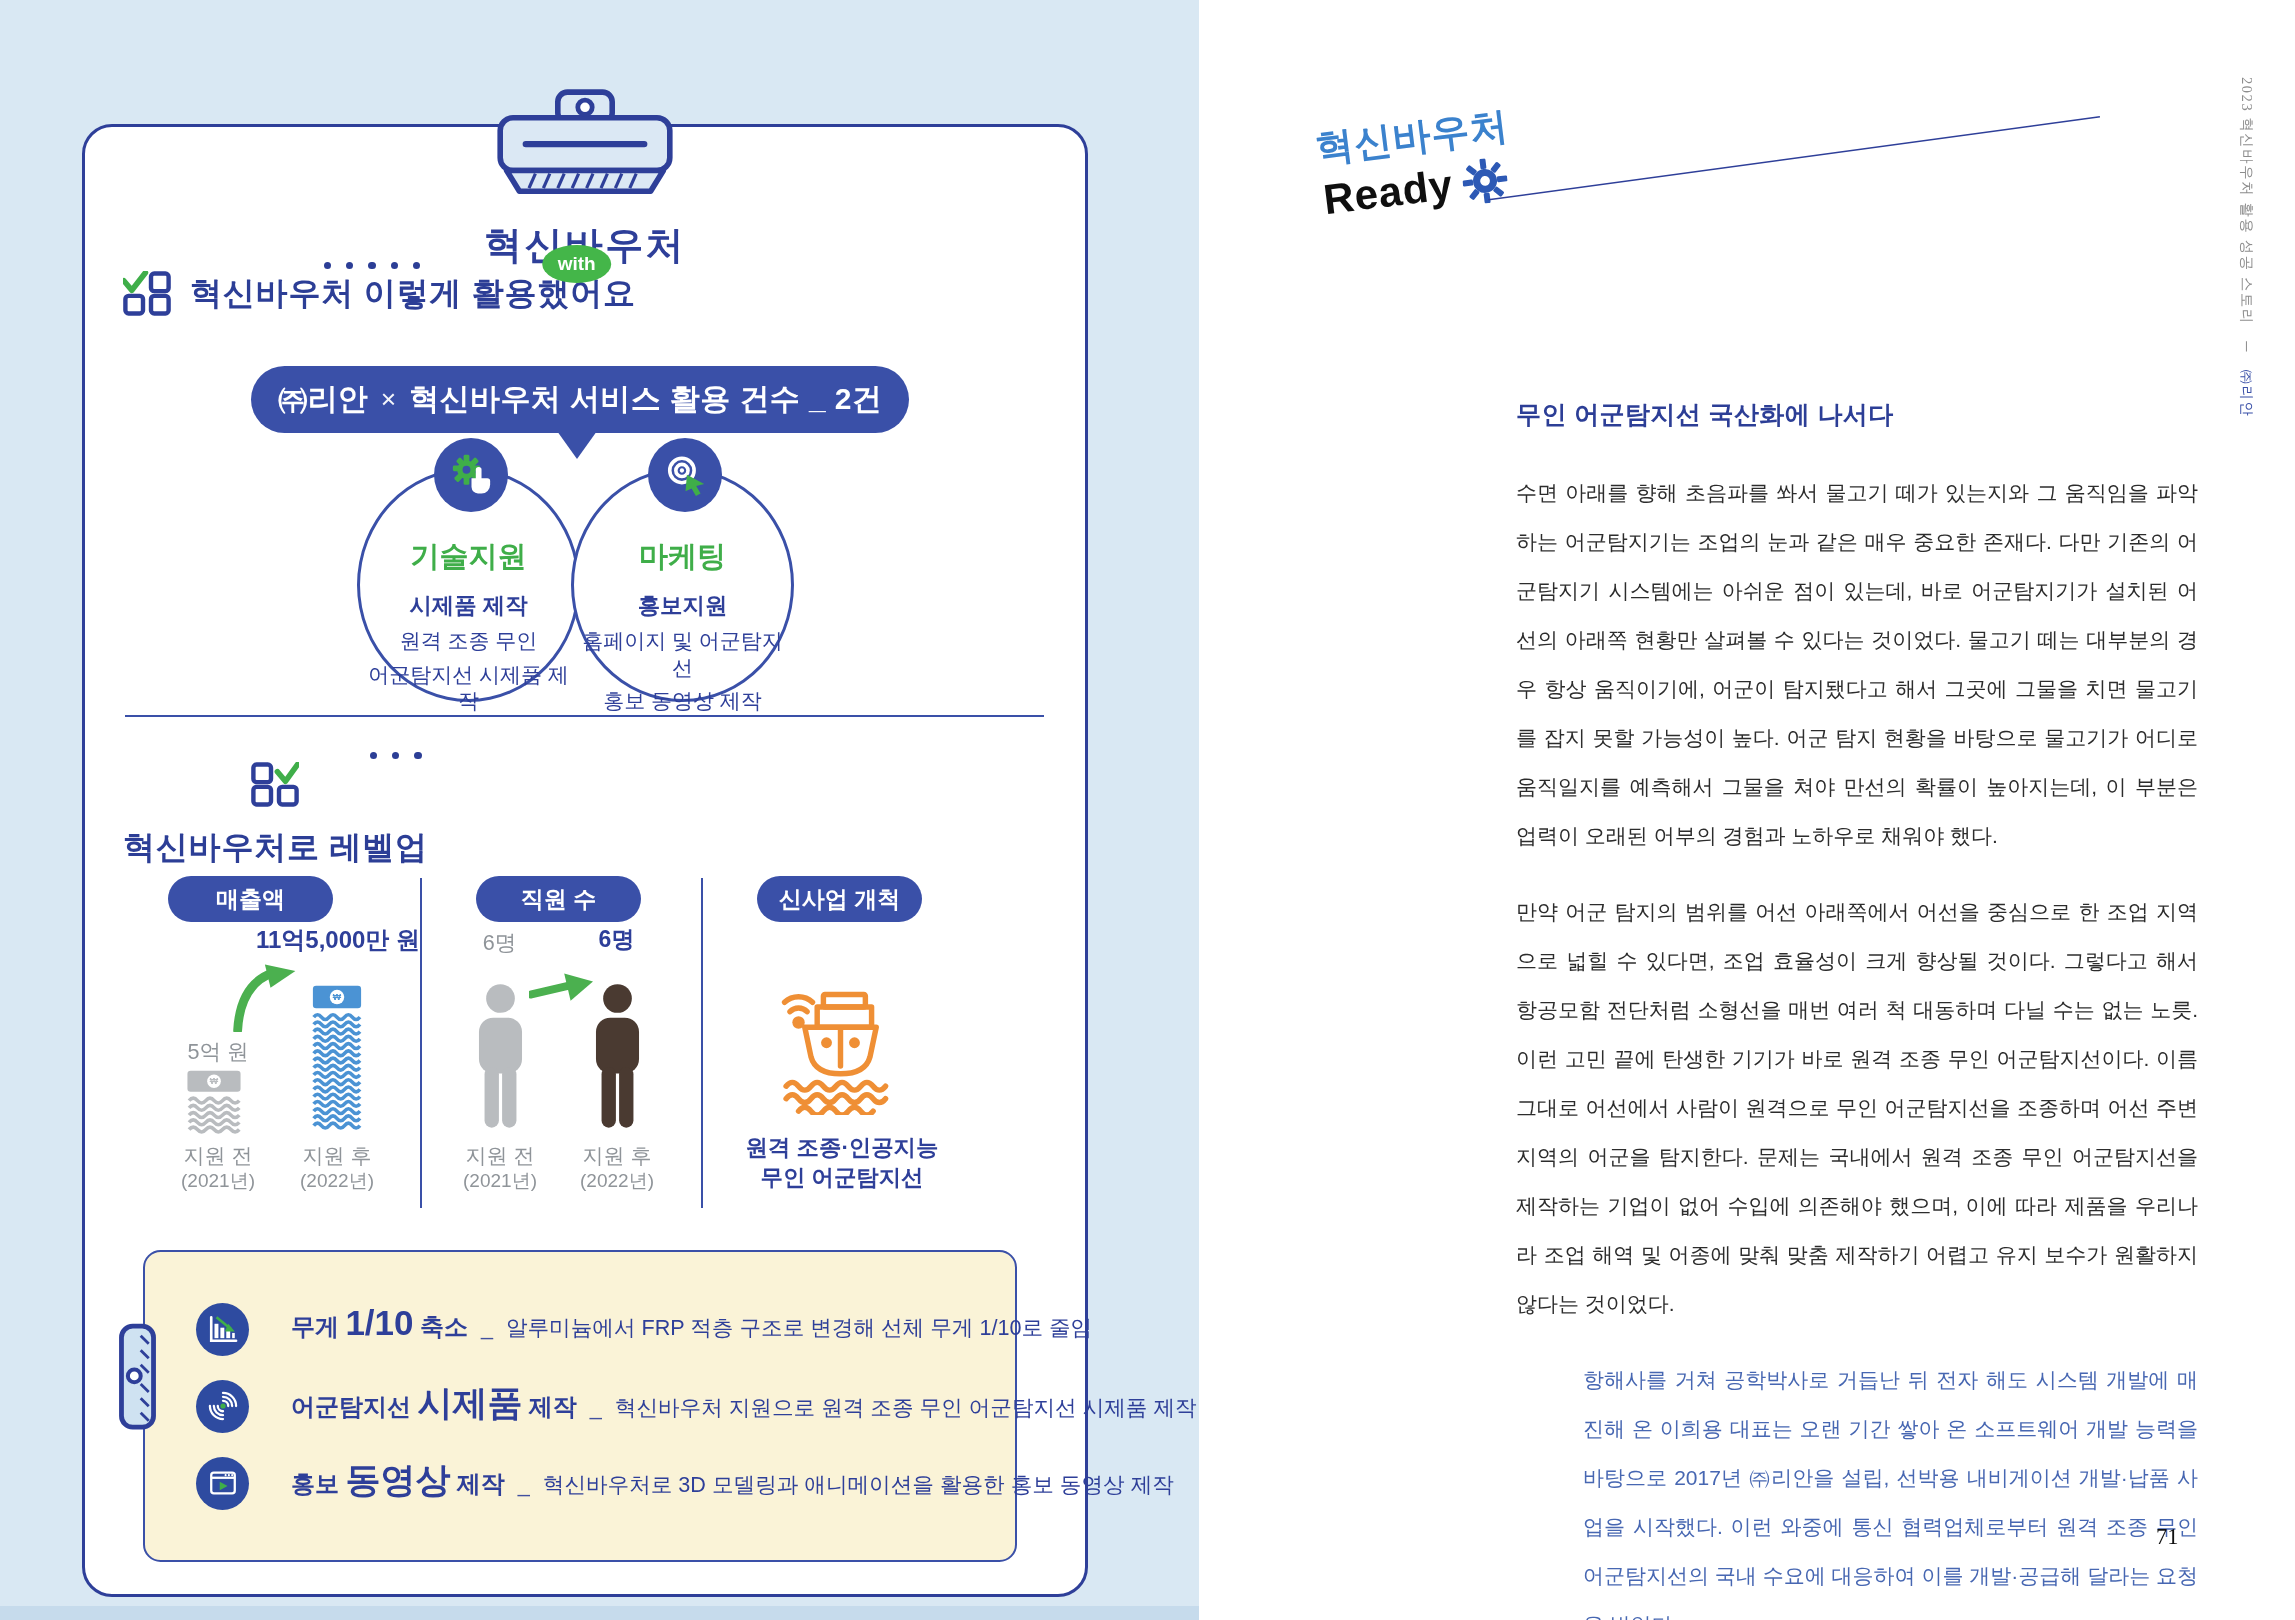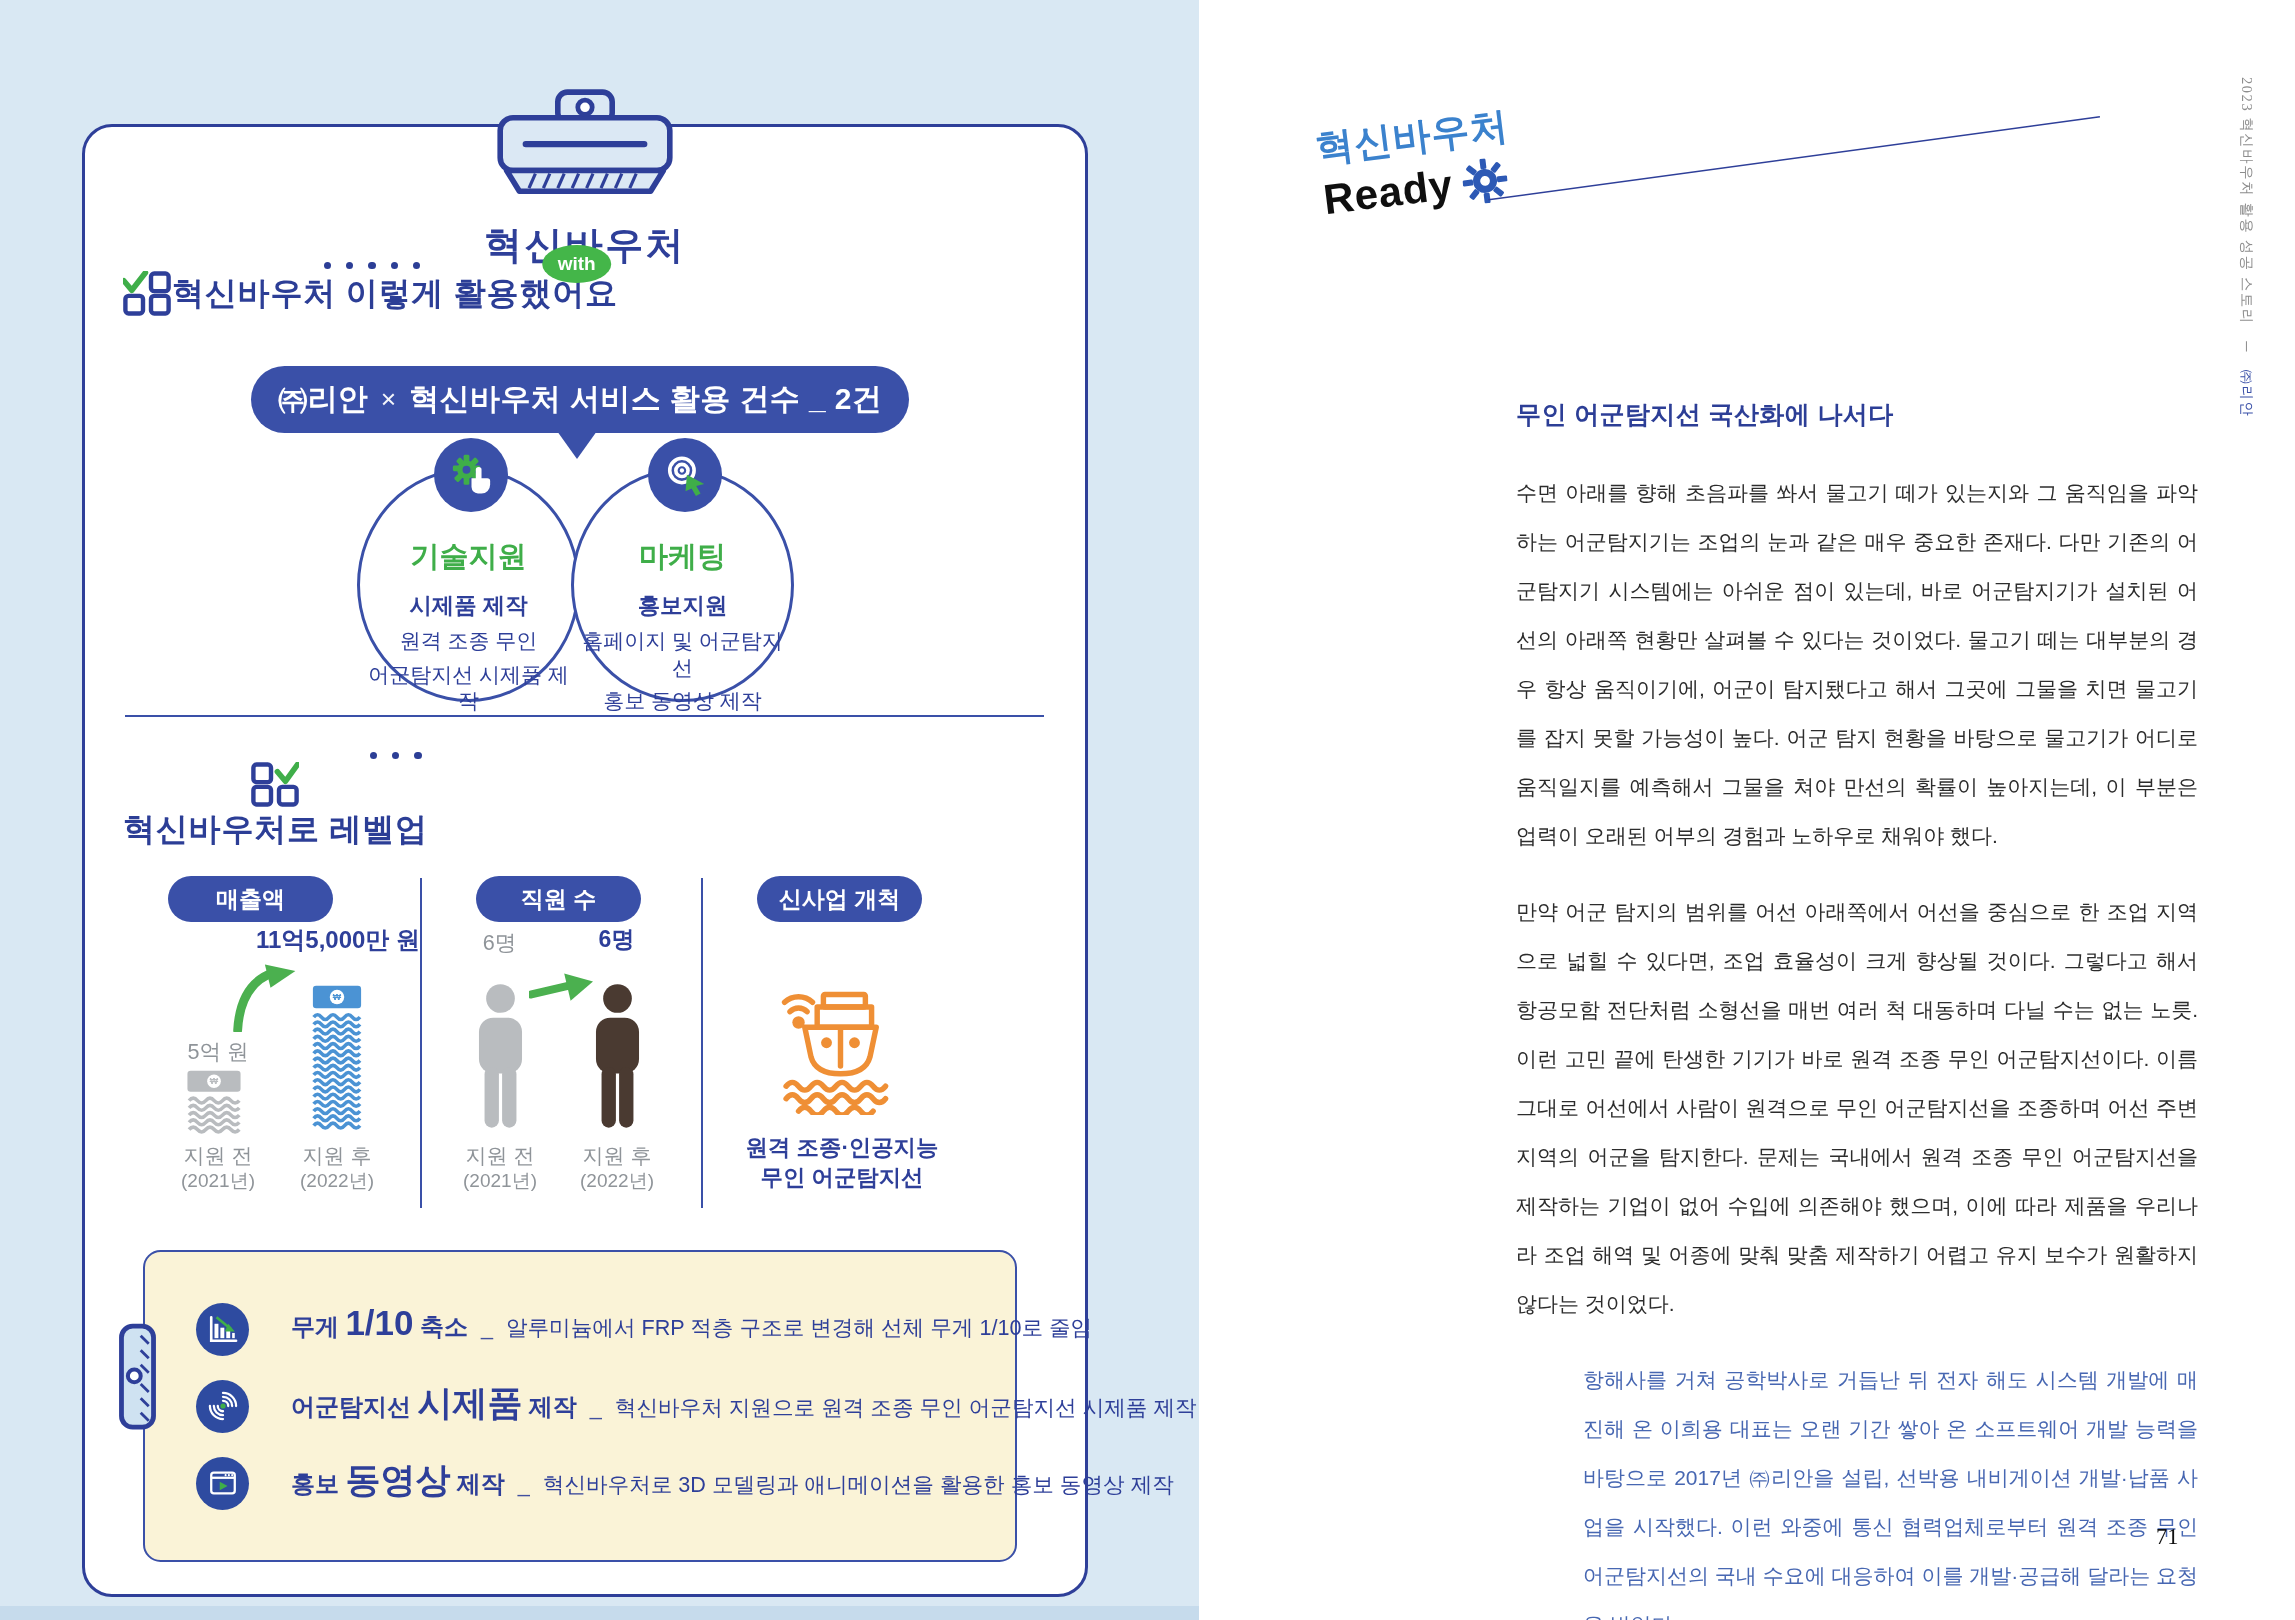--- a/index.html
+++ b/index.html
@@ -16,21 +16,21 @@
 
   #clipboard{left:404px;top:-40px;width:192px;height:127px;z-index:4;}
 
   .card-title{left:0;right:0;top:90px;text-align:center;}
   .t1{font-size:36px;font-weight:800;color:#2e3f99;letter-spacing:9.6px;}
   .t2{font-size:38px;font-weight:800;color:#2e3f99;letter-spacing:2.4px;margin-top:3.2px;}
   .with-oval{position:absolute;left:50%;top:28px;transform:translateX(-62%);width:69px;height:38px;
              background:#44b649;border-radius:50%;display:flex;align-items:center;justify-content:center;z-index:3;}
   .with-oval span{color:#fff;font-size:19px;font-weight:800;}
 
-  .sec-head{display:flex;align-items:center;gap:1px;}
+  .sec-head{display:flex;align-items:center;gap:19px;}
   #sec1{left:38px;top:144px;}
   #sec2{left:38px;top:635px;flex-direction:column;}
   .sec-title{font-size:32px;font-weight:800;color:#2c3e96;letter-spacing:0.8px;}
   .dots{display:flex;gap:15px;}
   .dot{width:7.2px;height:7.2px;border-radius:50%;background:#2c3e96;}
   #dots1{left:239px;top:135px;}
   #dots2{left:285px;top:625px;}
 
   #banner{left:166px;top:239px;width:658px;height:67px;background:#3a50a8;border-radius:35px;
           display:flex;align-items:center;justify-content:center;color:#fff;z-index:2;}

